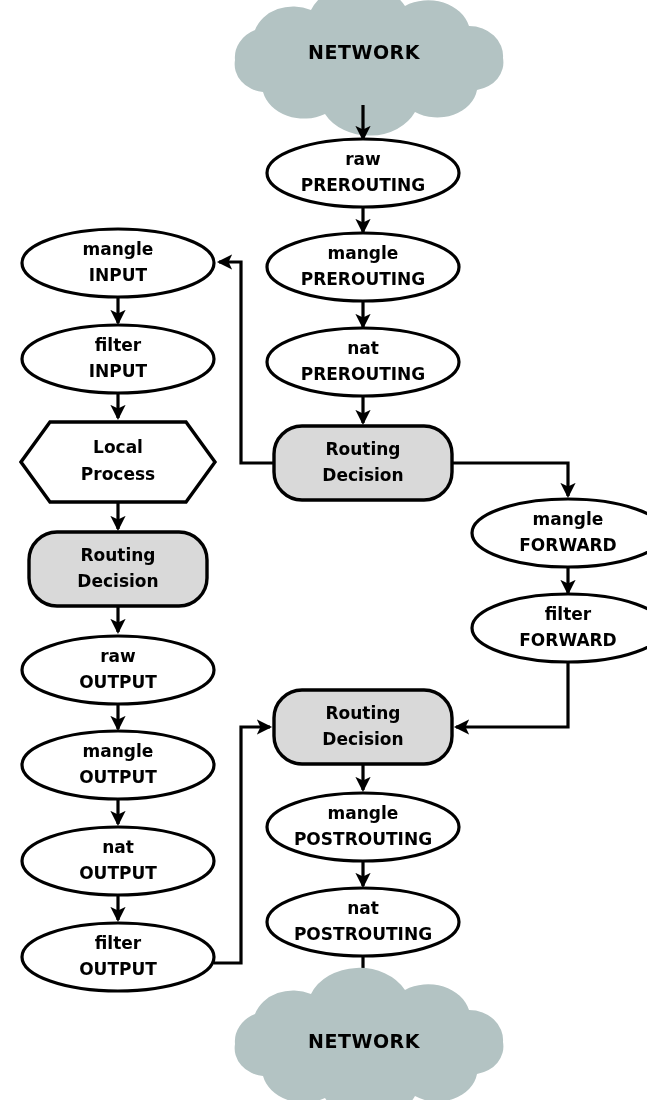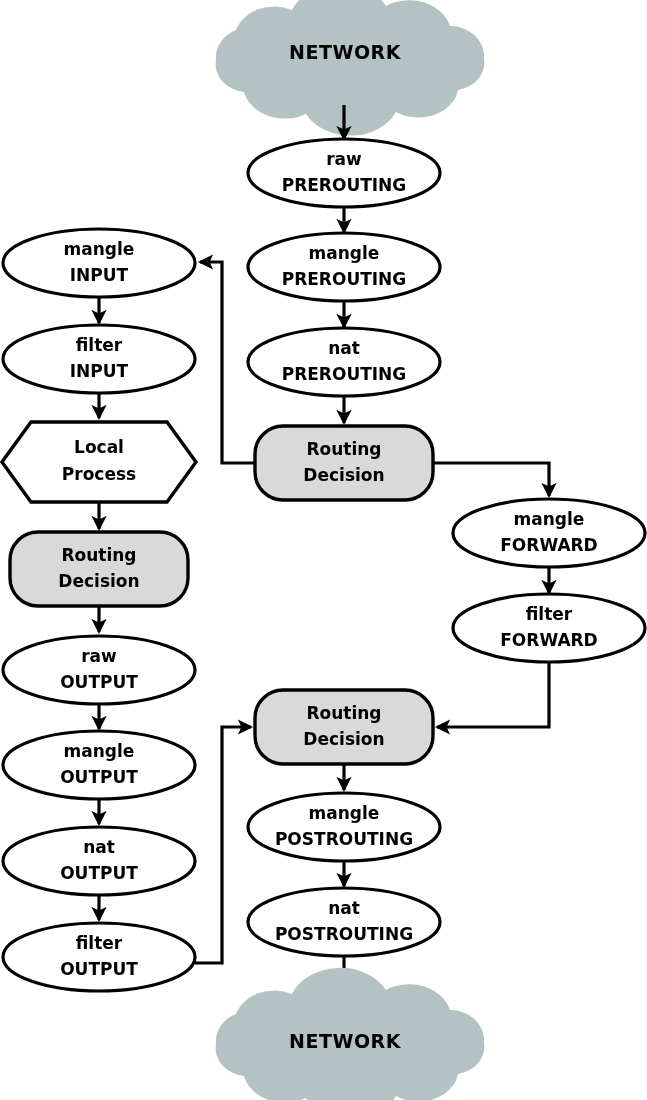--- a/index.html
+++ b/index.html
@@ -10,20 +10,21 @@
   body {
     width: 647px;
     height: 1100px;
     font-family: "DejaVu Sans", "Liberation Sans", sans-serif;
     overflow: hidden;
   }
   #diagram-root {
     position: relative;
     width: 590px;
     height: 1100px;
+    margin-left: 19px;
   }
   svg#flow-svg {
     position: absolute;
     top: 0;
     left: 0;
     width: 647px;
     height: 1100px;
     display: block;
   }
   .node-text {

